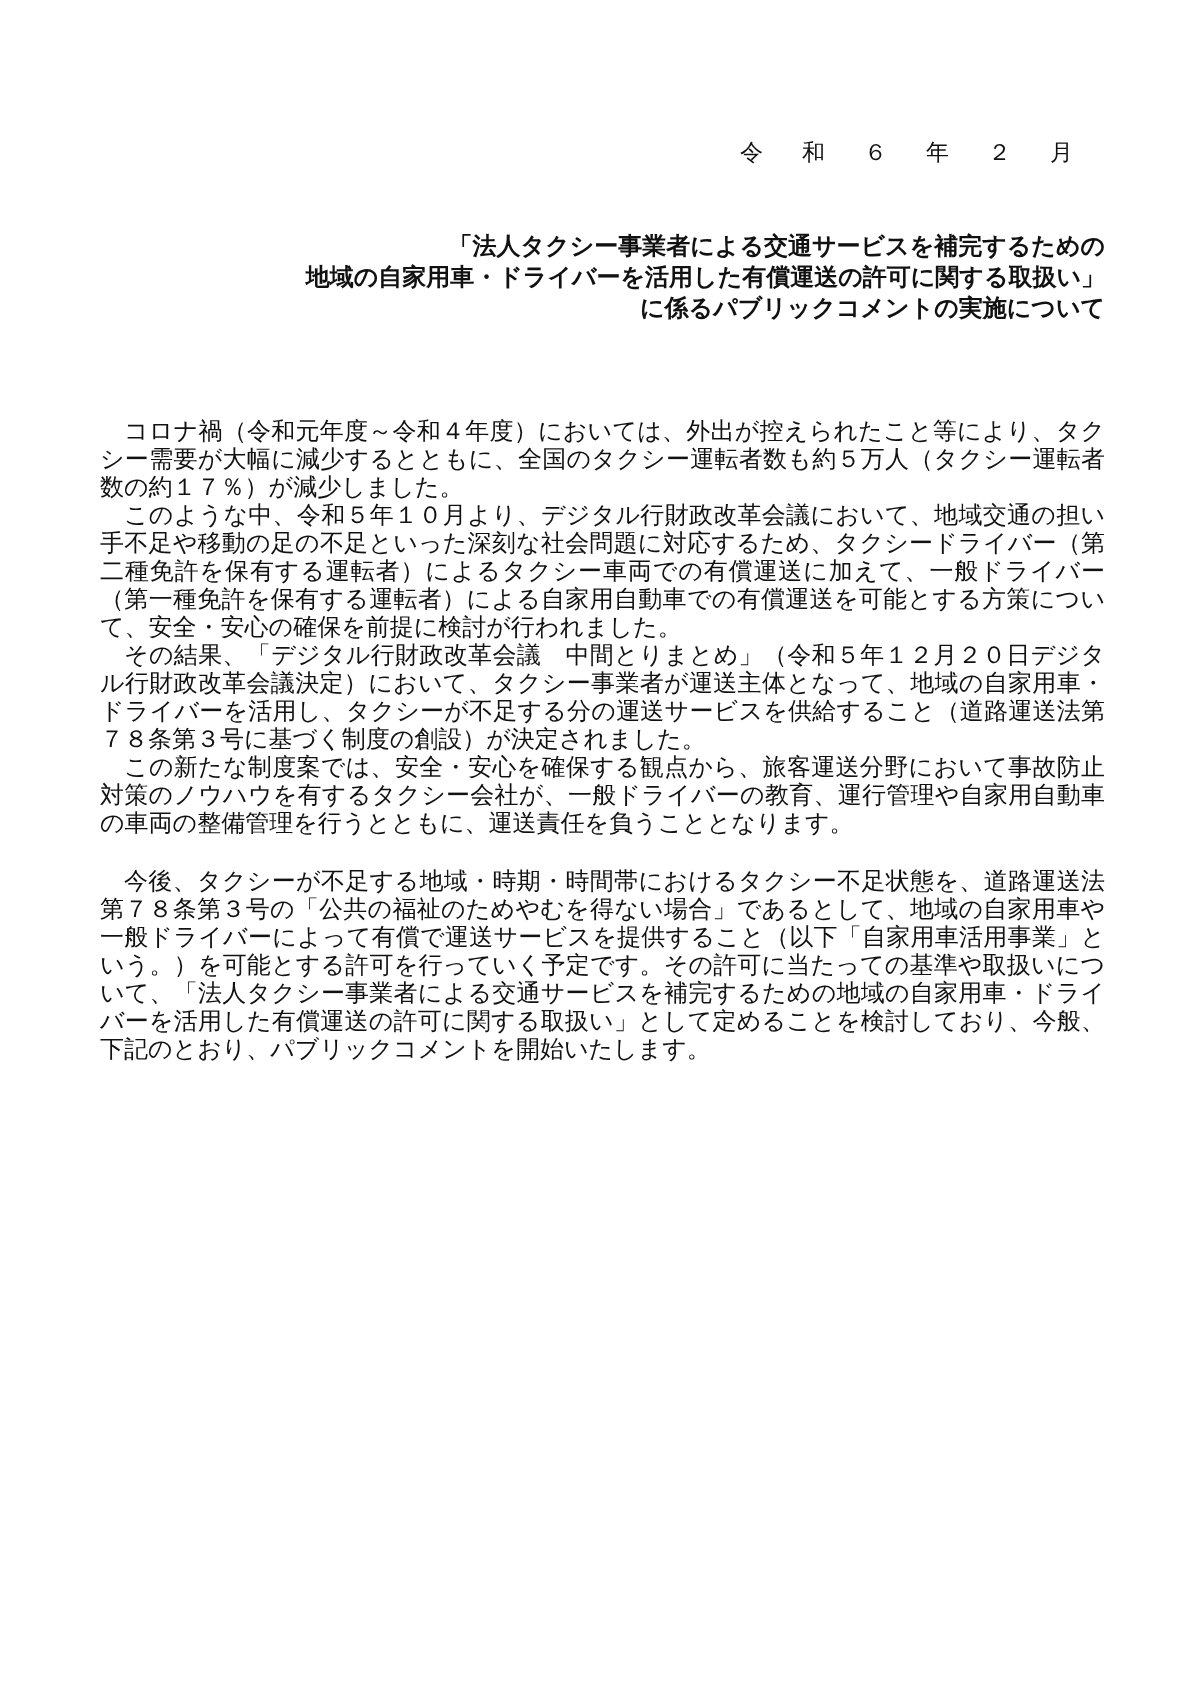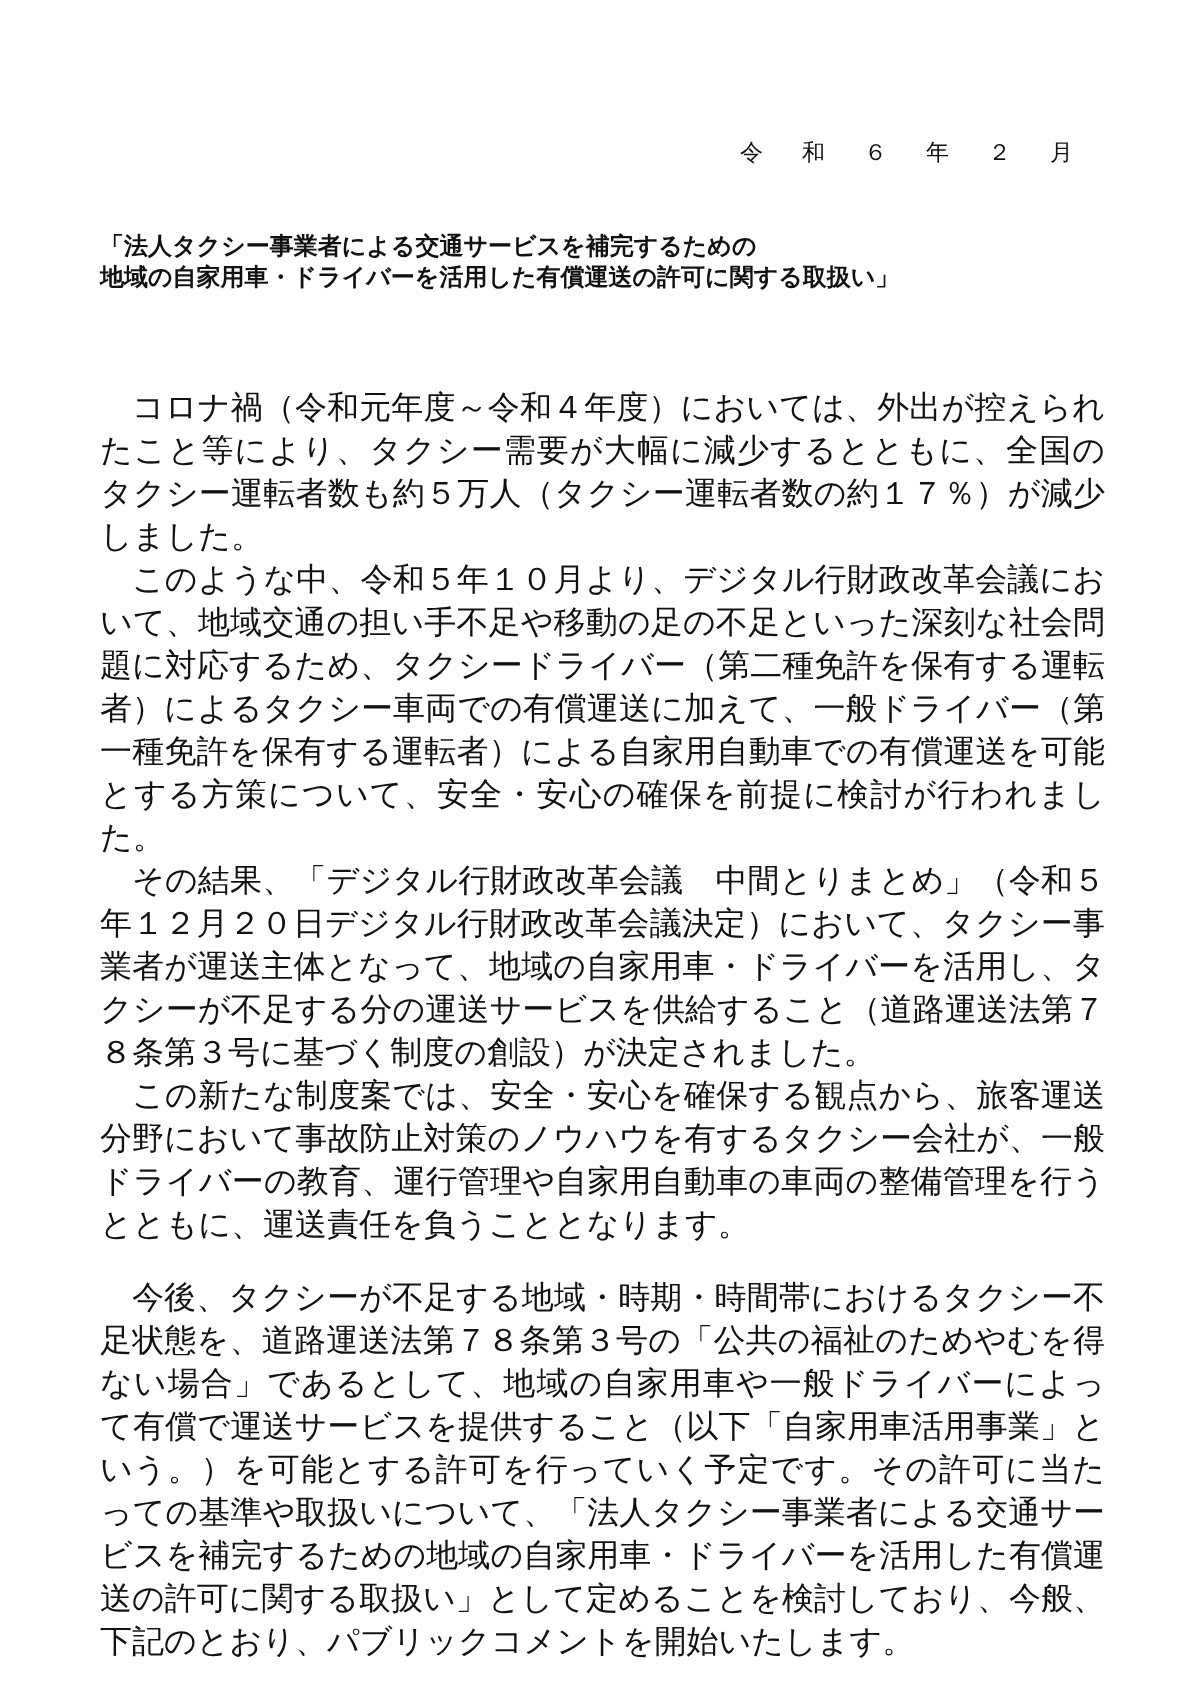--- a/index.html
+++ b/index.html
@@ -26,32 +26,32 @@
       white-space: nowrap;
     }
     .date-line {
       letter-spacing: 8px;
     }
     .org-line {
       letter-spacing: 1px;
     }
     .title-block {
       margin-top: 62px;
-      text-align: left;
+      text-align: right;
       font-weight: bold;
       font-size: 24px;
       line-height: 31px;
     }
     .title-block div {
       white-space: nowrap;
     }
     .body-block {
       margin-top: 94px;
-      font-size: 32px;
-      line-height: 43px;
+      font-size: 24px;
+      line-height: 28px;
       text-align: justify;
       text-justify: inter-ideograph;
     }
     .body-block p {
       margin: 0;
       text-indent: 1em;
       word-break: break-all;
     }
     .body-block p.para-gap {
       margin-top: 30px;
@@ -62,20 +62,21 @@
 
 <div class="page">
 
   <div class="header-block">
     <div class="date-line">令　和　６　年　２　月</div>
   </div>
 
   <div class="title-block">
     <div>「法人タクシー事業者による交通サービスを補完するための</div>
     <div>地域の自家用車・ドライバーを活用した有償運送の許可に関する取扱い」</div>
+    <div>に係るパブリックコメントの実施について</div>
   </div>
 
   <div class="body-block">
     <p>コロナ禍（令和元年度～令和４年度）においては、外出が控えられたこと等により、タクシー需要が大幅に減少するとともに、全国のタクシー運転者数も約５万人（タクシー運転者数の約１７％）が減少しました。</p>
     <p>このような中、令和５年１０月より、デジタル行財政改革会議において、地域交通の担い手不足や移動の足の不足といった深刻な社会問題に対応するため、タクシードライバー（第二種免許を保有する運転者）によるタクシー車両での有償運送に加えて、一般ドライバー（第一種免許を保有する運転者）による自家用自動車での有償運送を可能とする方策について、安全・安心の確保を前提に検討が行われました。</p>
     <p>その結果、「デジタル行財政改革会議　中間とりまとめ」（令和５年１２月２０日デジタル行財政改革会議決定）において、タクシー事業者が運送主体となって、地域の自家用車・ドライバーを活用し、タクシーが不足する分の運送サービスを供給すること（道路運送法第７８条第３号に基づく制度の創設）が決定されました。</p>
     <p>この新たな制度案では、安全・安心を確保する観点から、旅客運送分野において事故防止対策のノウハウを有するタクシー会社が、一般ドライバーの教育、運行管理や自家用自動車の車両の整備管理を行うとともに、運送責任を負うこととなります。</p>
     <p class="para-gap">今後、タクシーが不足する地域・時期・時間帯におけるタクシー不足状態を、道路運送法第７８条第３号の「公共の福祉のためやむを得ない場合」であるとして、地域の自家用車や一般ドライバーによって有償で運送サービスを提供すること（以下「自家用車活用事業」という。）を可能とする許可を行っていく予定です。その許可に当たっての基準や取扱いについて、「法人タクシー事業者による交通サービスを補完するための地域の自家用車・ドライバーを活用した有償運送の許可に関する取扱い」として定めることを検討しており、今般、下記のとおり、パブリックコメントを開始いたします。</p>
   </div>
 

